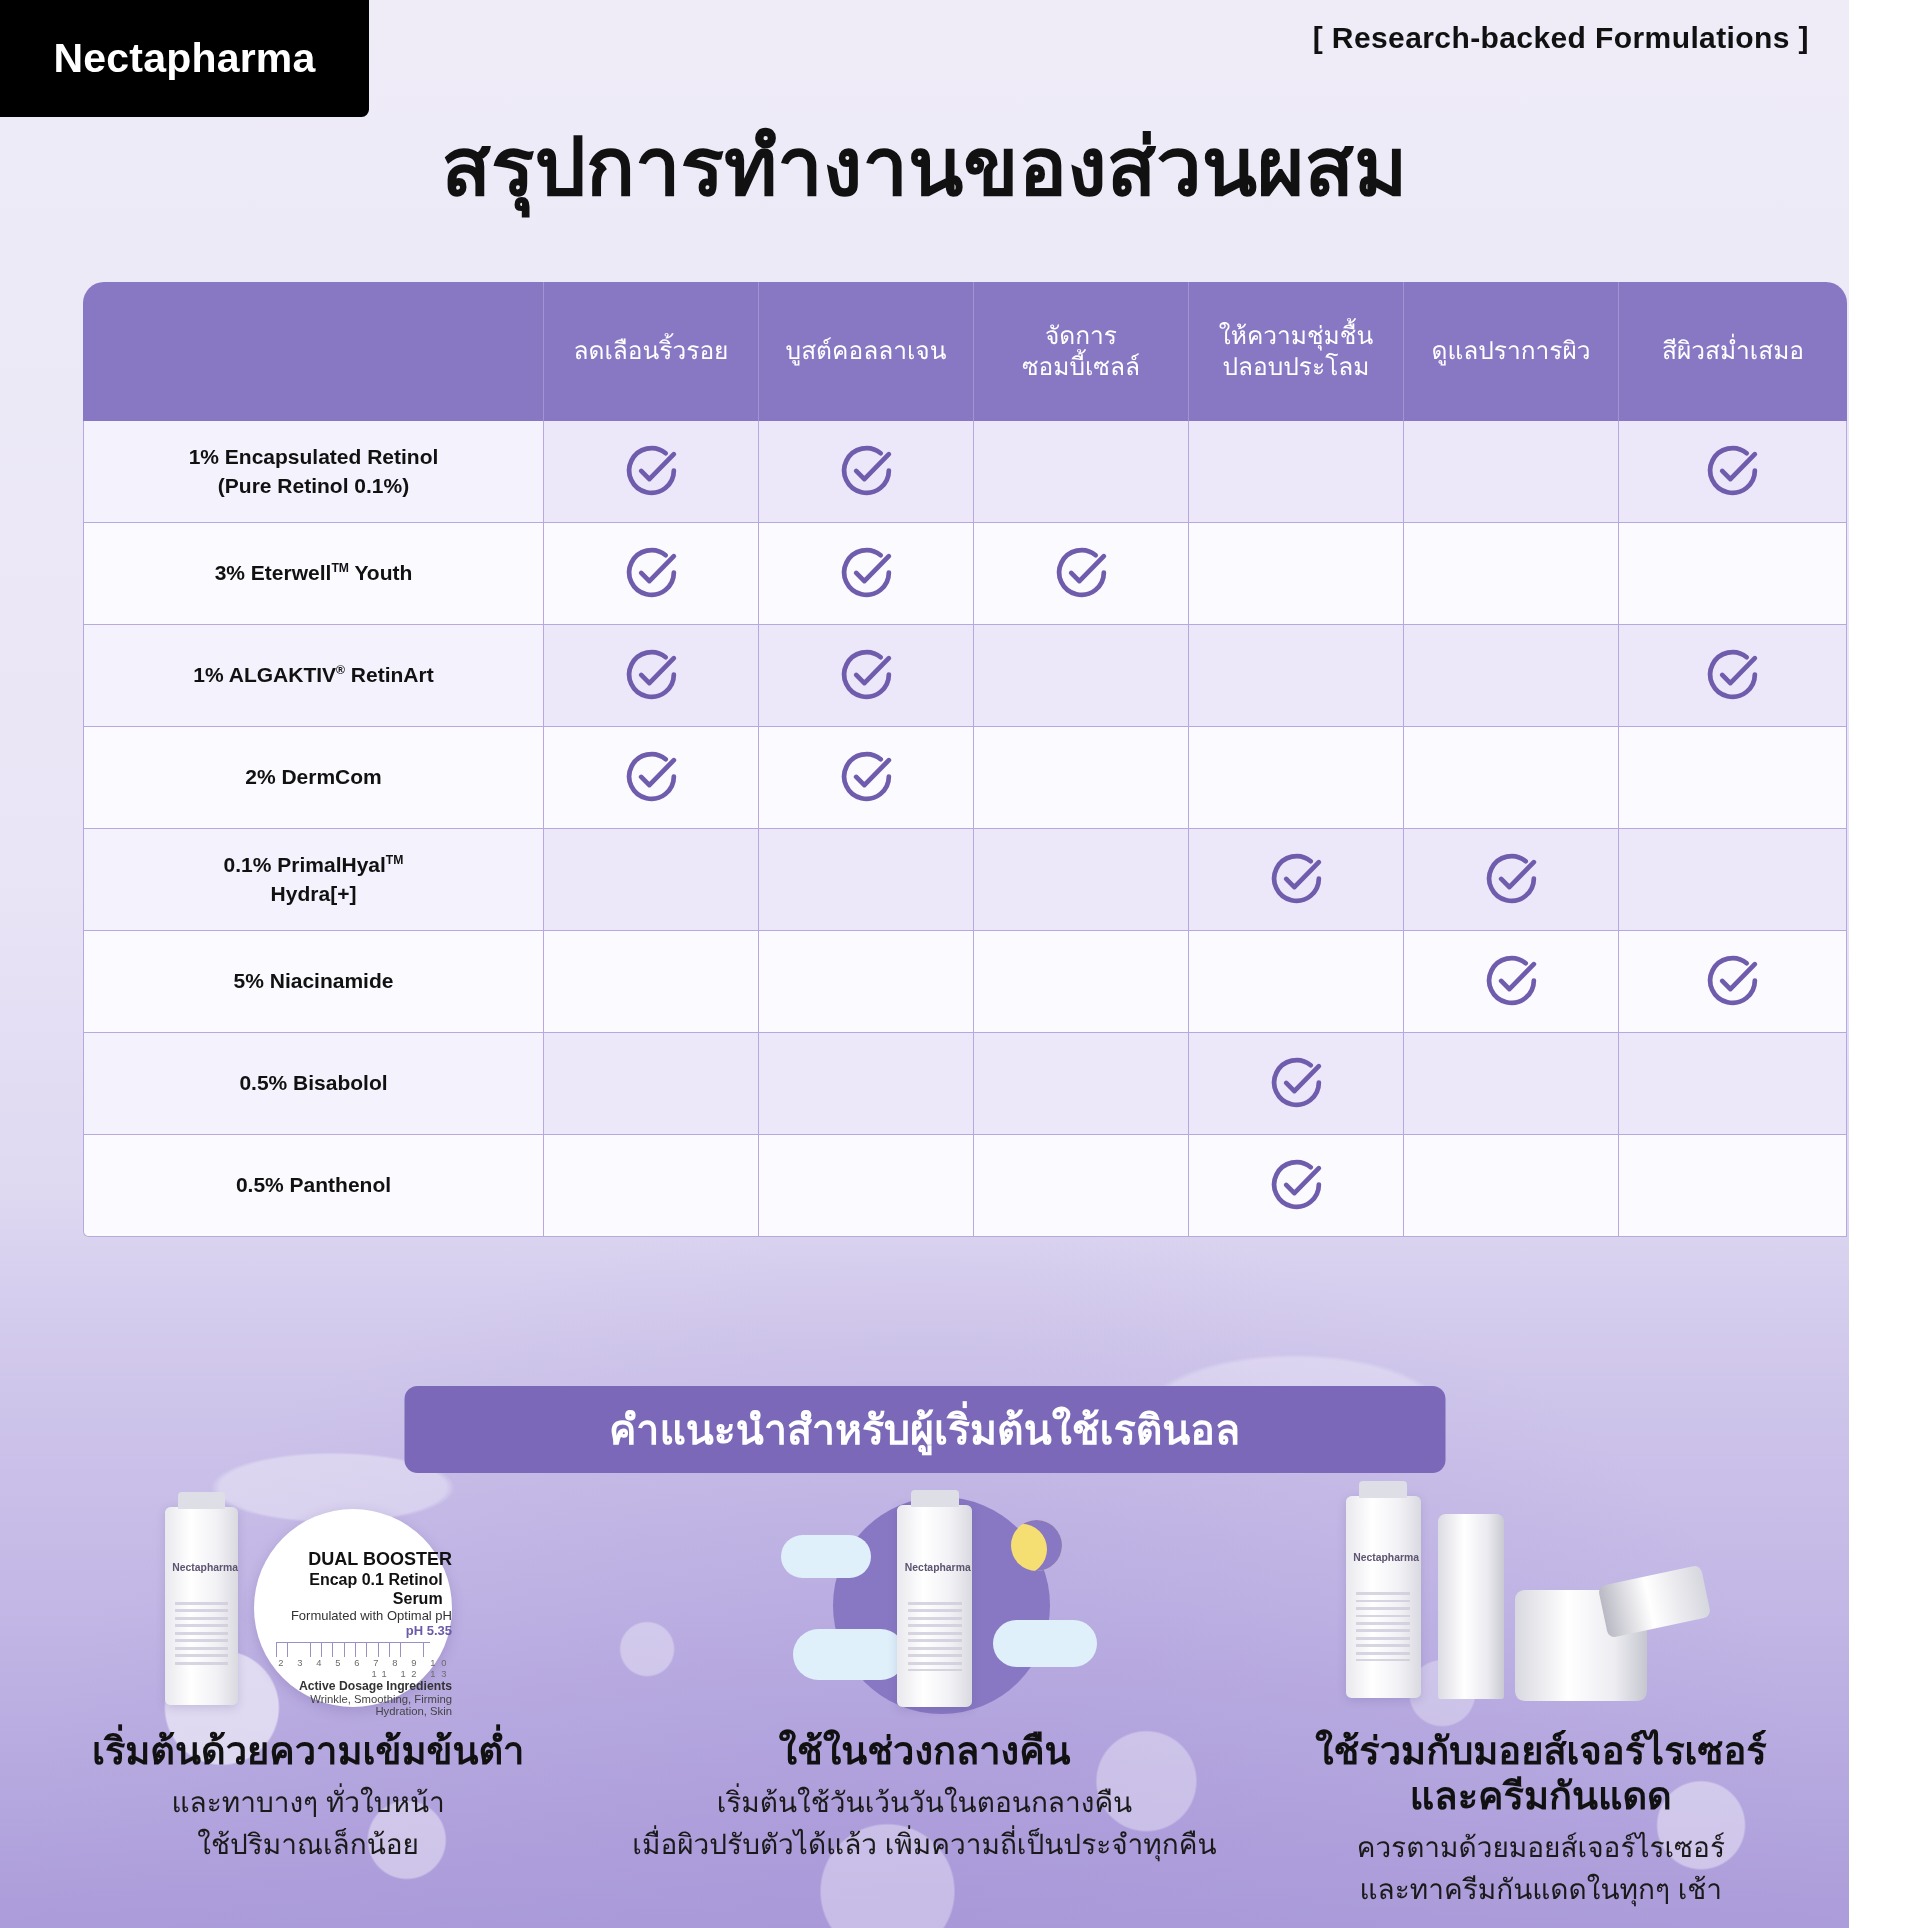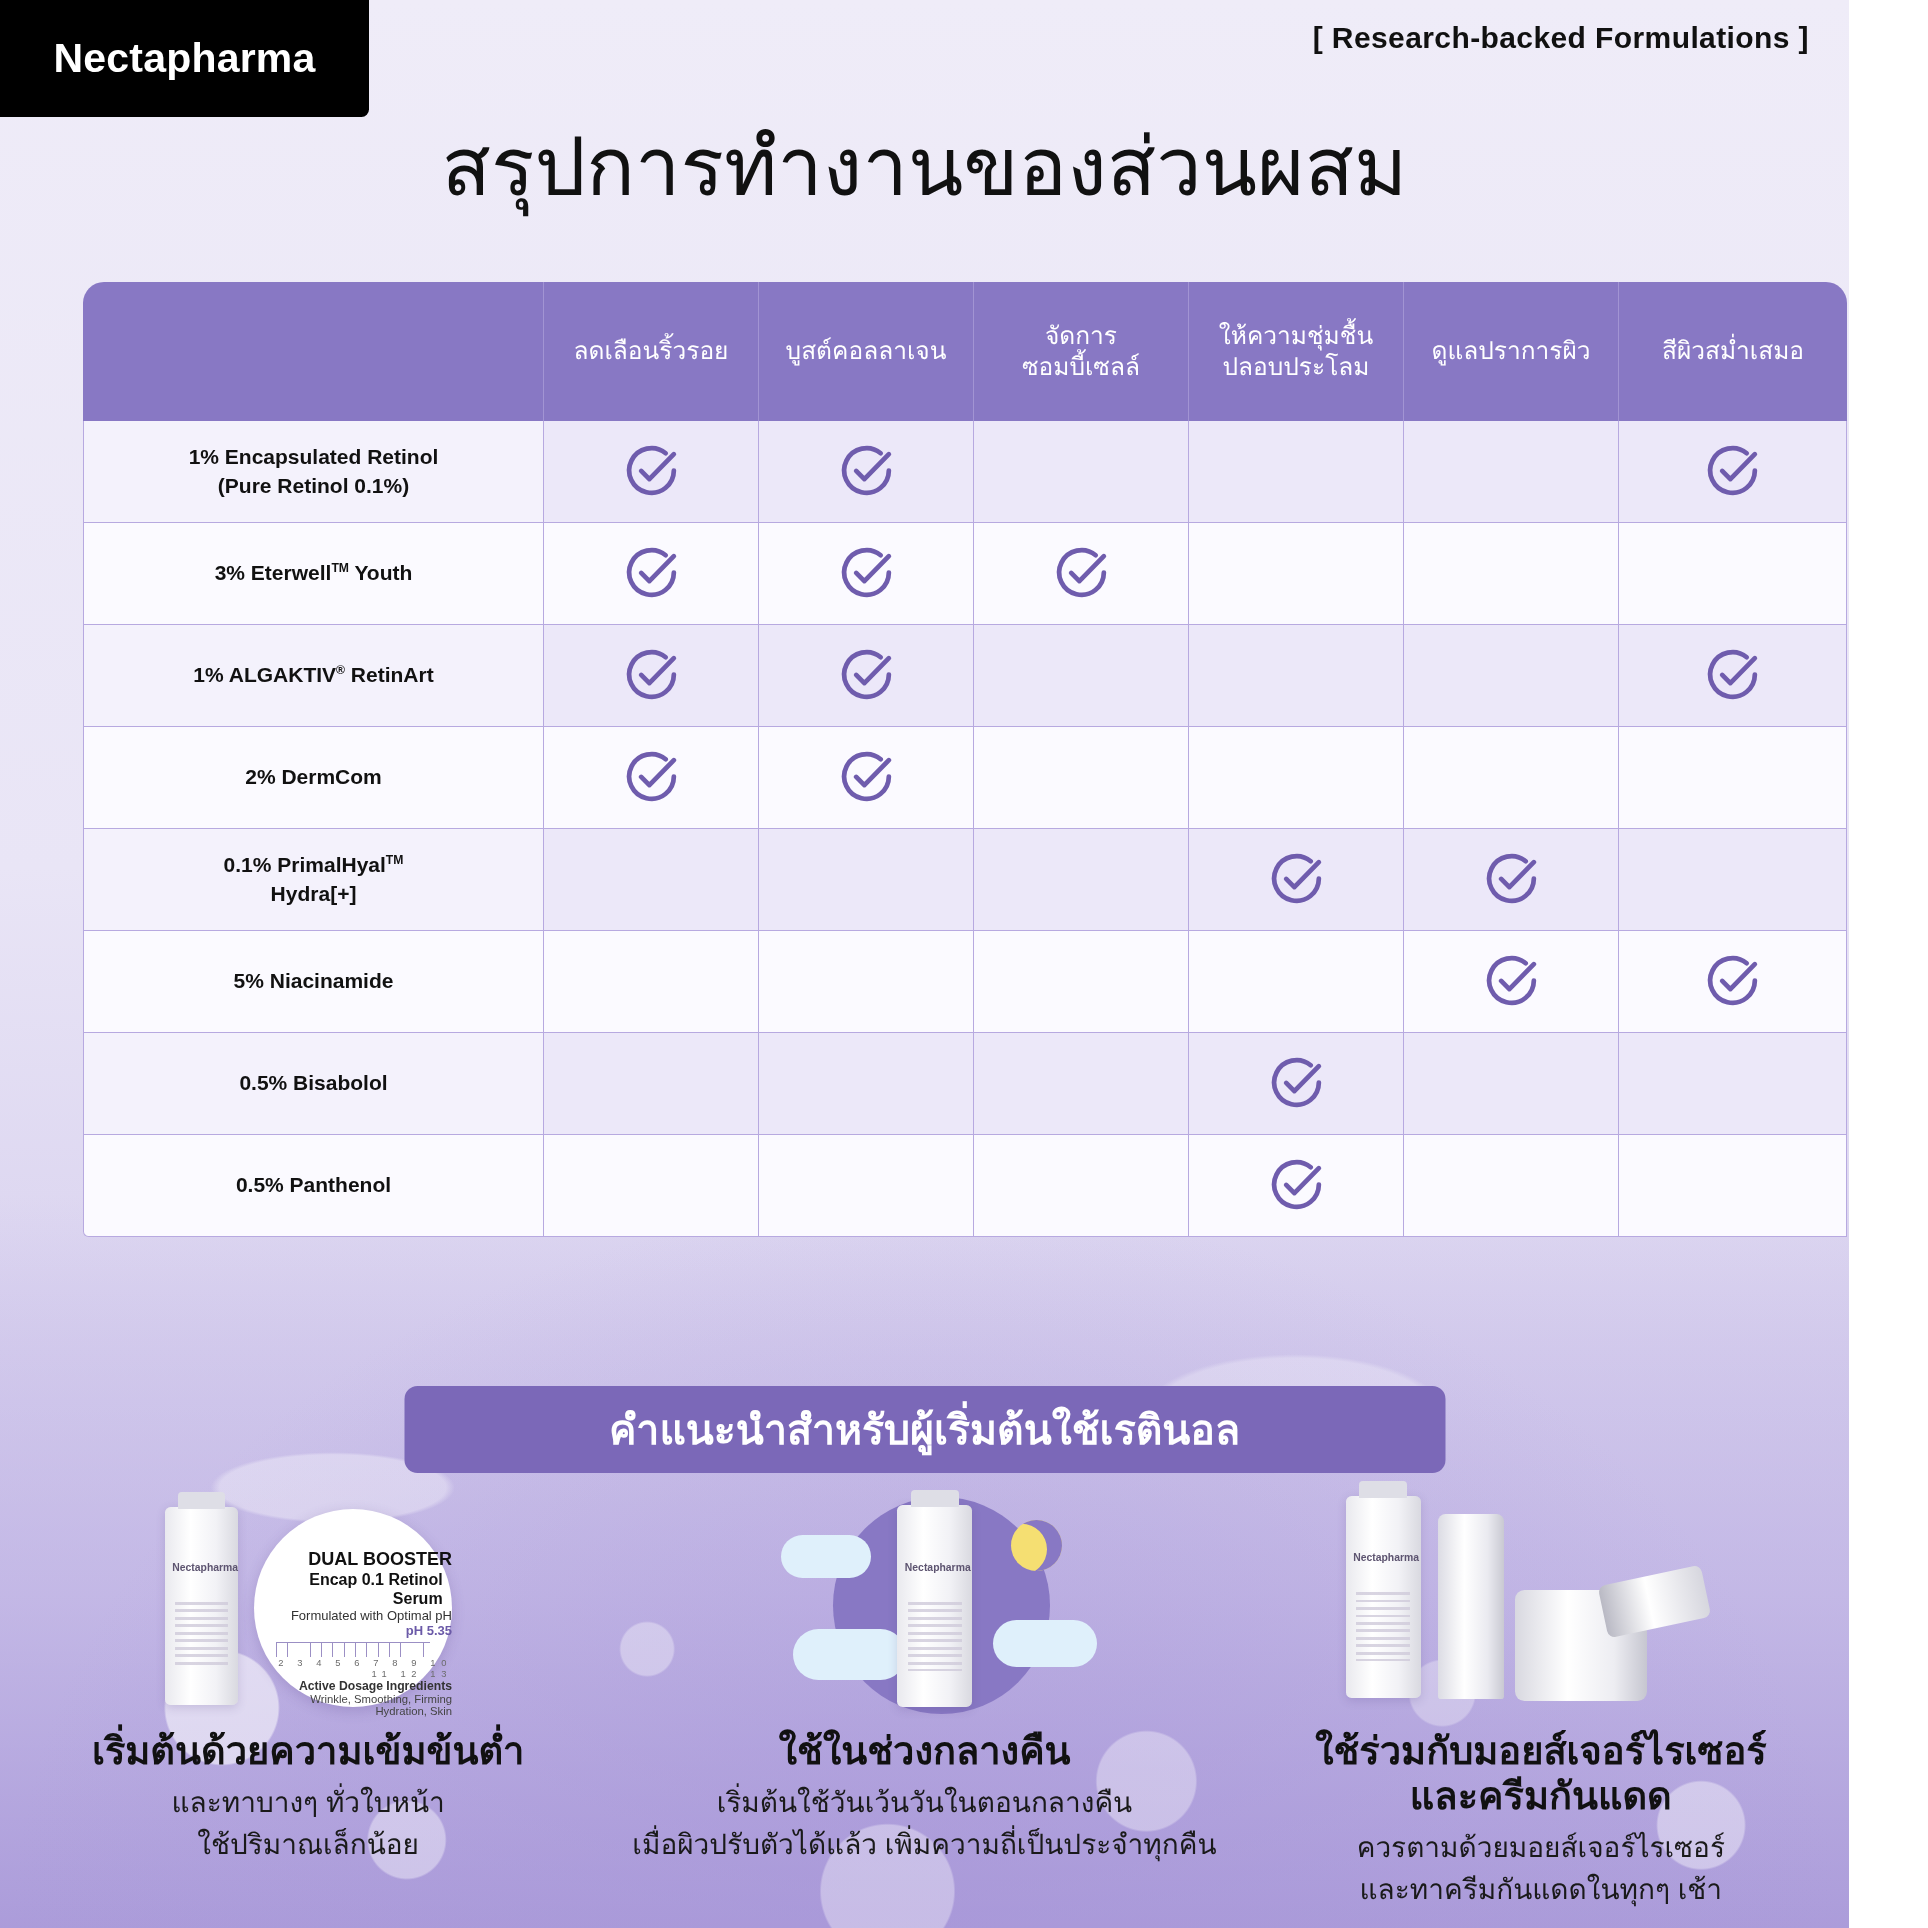--- a/index.html
+++ b/index.html
@@ -46,21 +46,21 @@
 
   .tagline {
     position: absolute; right: 40px; top: 21px;
     font-size: 30px; font-weight: 700; color: #111;
     letter-spacing: 0.4px;
   }
 
   .page-title {
     position: absolute; left: 0; right: 0; top: 121px;
     text-align: center;
-    font-size: 81px; font-weight: 400; color: #111;
+    font-size: 81px; font-weight: 700; color: #111;
     letter-spacing: 0px;
     line-height: 1.15;
   }
 
   
   .table-wrap {
     position: absolute; left: 83px; top: 282px; width: 1763px;
   }
   table.matrix {
     width: 100%; border-collapse: separate; border-spacing: 0;

